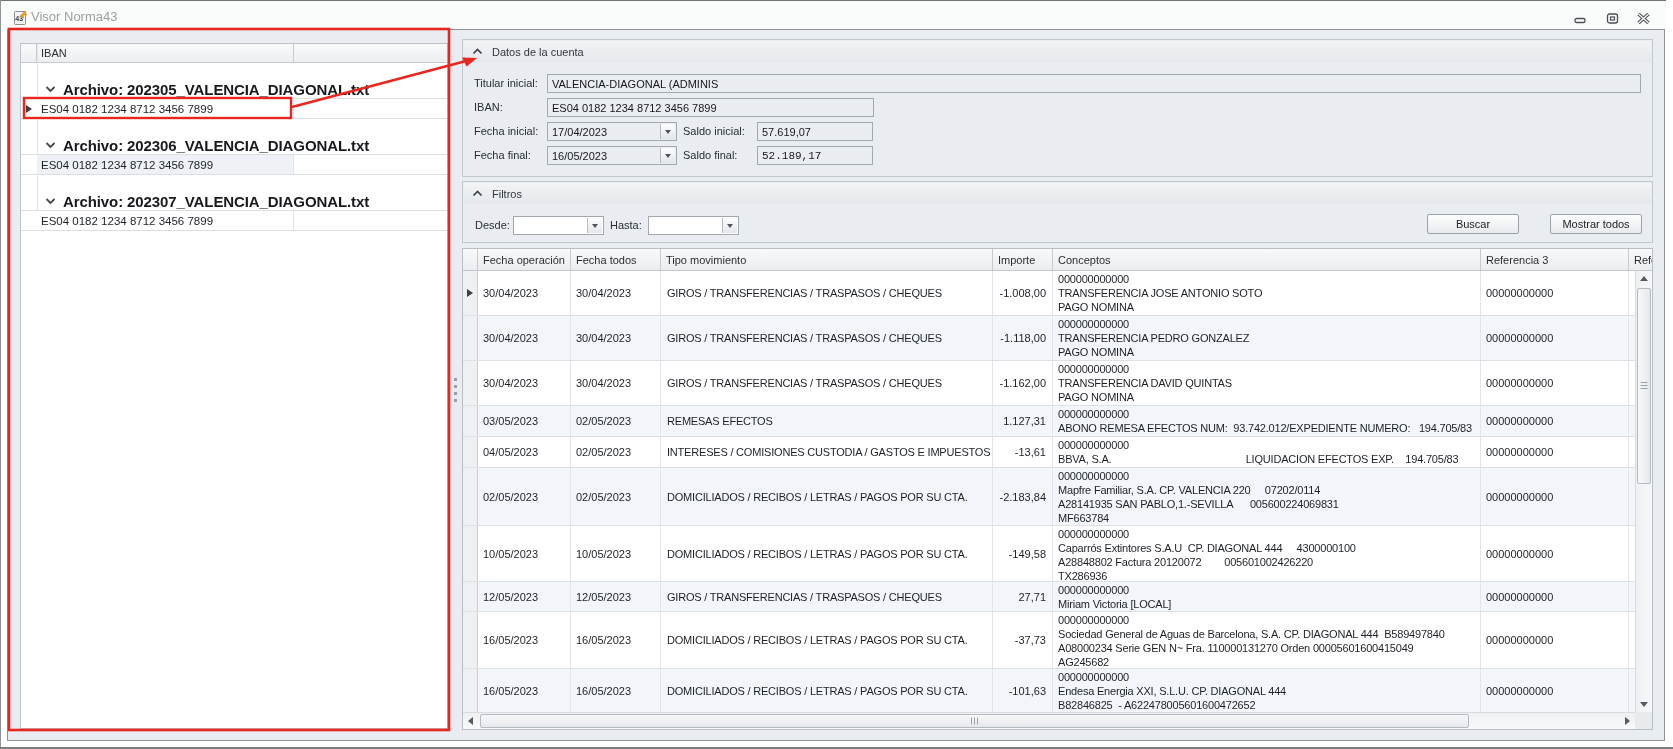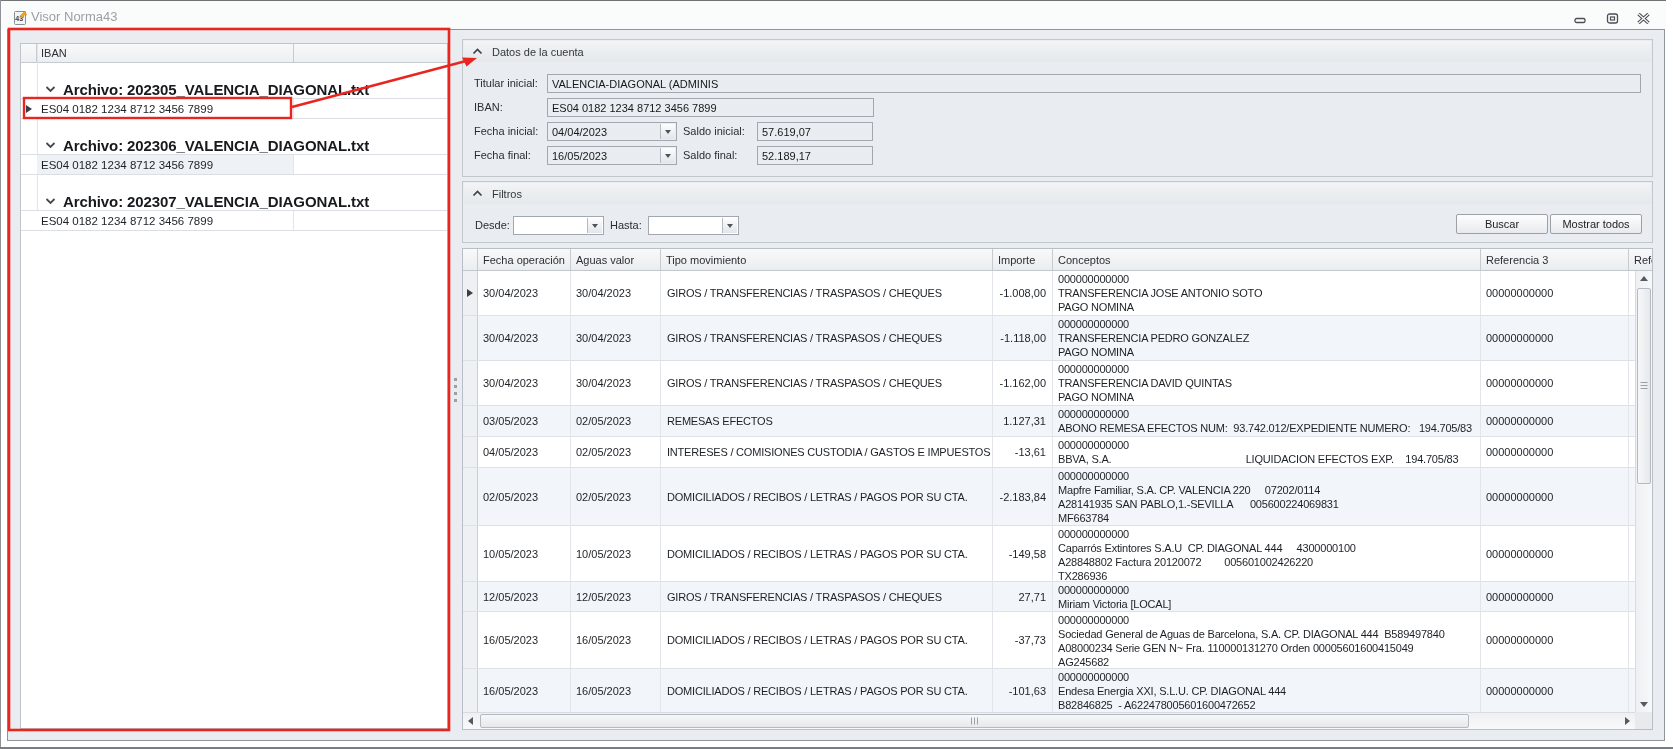--- a/index.html
+++ b/index.html
@@ -224,39 +224,39 @@
           <span>VALENCIA-DIAGONAL (ADMINIS</span>
         </div>
 
       <span class="flabel" style="left:11px;top:61px;">IBAN:</span>
       <div class="fbox" style="left:84px;top:58px;width:327px;height:19px;">
           <span>ES04 0182 1234 8712 3456 7899</span>
         </div>
 
       <span class="flabel" style="left:11px;top:85px;">Fecha inicial:</span>
       <div class="fbox" style="left:84px;top:82px;width:130px;height:19px;">
-          <span>04/04/2023</span>
+          <span>17/04/2023</span>
         <span class="combo-btn">
             <span class="dd-arrow"></span>
           </span>
       </div>
       <span class="flabel" style="left:220px;top:85px;">Saldo inicial:</span>
       <div class="fbox" style="left:294px;top:82px;width:116px;height:19px;">
           <span>57.619,07</span>
         </div>
 
       <span class="flabel" style="left:11px;top:109px;">Fecha final:</span>
       <div class="fbox" style="left:84px;top:106px;width:130px;height:19px;">
           <span>16/05/2023</span>
         <span class="combo-btn">
             <span class="dd-arrow"></span>
           </span>
       </div>
       <span class="flabel" style="left:220px;top:109px;">Saldo final:</span>
-      <div class="fbox" style="left:294px;top:106px;width:116px;height:19px;">
+      <div class="fbox" style="left:294px;top:106px;width:116px;height:19px;font-family:Liberation Mono, monospace;">
           <span>52.189,17</span>
         </div>
     </section>
 
     <section class="panel panel-filtros">
       <div class="panel-caption">
         <svg class="collapse" viewBox="0 0 11 7">
             <path d="M1.5 5.5 L5.5 1.5 L9.5 5.5" fill="none" stroke="#3c4146" stroke-width="1.7"></path>
           </svg>
         <span class="cap-text">Filtros</span>
@@ -268,29 +268,29 @@
             <span class="dd-arrow"></span>
           </span>
       </div>
       <span class="flabel" style="left:147px;top:37px;">Hasta:</span>
       <div class="fbox white" style="left:185px;top:34px;width:91px;height:19px;">
           <span></span>
         <span class="combo-btn">
             <span class="dd-arrow"></span>
           </span>
       </div>
-      <button class="push-btn" style="left:993px;top:32px;width:92px;">Buscar</button>
+      <button class="push-btn" style="left:964px;top:32px;width:92px;">Buscar</button>
       <button class="push-btn" style="left:1087px;top:32px;width:92px;">Mostrar todos</button>
     </section>
 
     <section class="grid">
       <div class="grid-header">
         <div class="hcell hc0"></div>
         <div class="hcell hc1">Fecha operación</div>
-        <div class="hcell hc2">Aguas valor</div>
+        <div class="hcell hc2">Fecha todos</div>
         <div class="hcell hc3">Tipo movimiento</div>
         <div class="hcell hc4">Importe</div>
         <div class="hcell hc5">Conceptos</div>
         <div class="hcell hc6">Referencia 3</div>
         <div class="hcell hc7">Refe</div>
       </div>
 
       <div class="grid-body" id="grid-body">
           <div class="grow" style="top: 0px; height: 45px;">
             <div class="cell sel">

